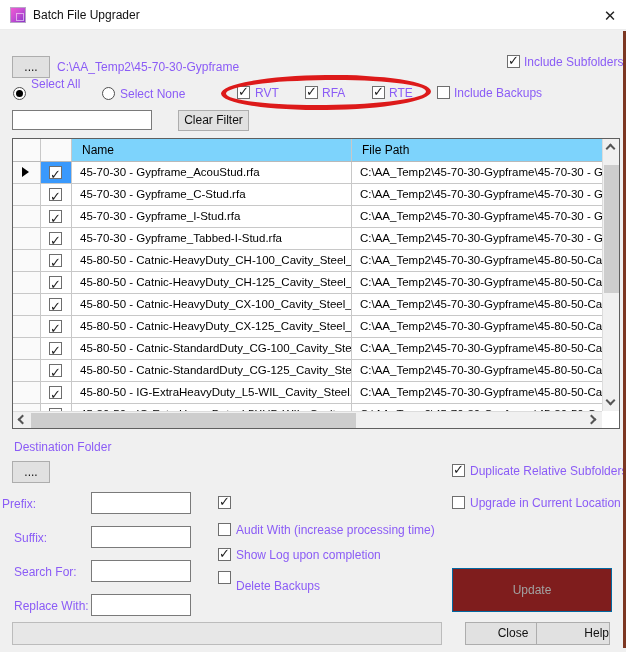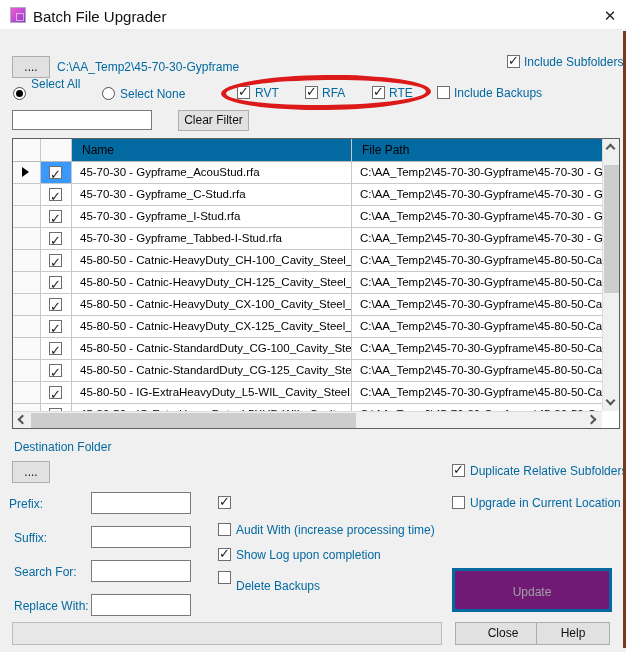--- a/index.html
+++ b/index.html
@@ -5,44 +5,44 @@
   * { margin:0; padding:0; box-sizing:border-box; }
   html,body { width:626px; height:652px; }
   body { font-family:"Liberation Sans","DejaVu Sans",sans-serif; font-size:12px; color:#000; background:#f0f0f0; }
   #app { position:relative; width:626px; height:652px; background:#f0f0f0; overflow:hidden; }
 
   
   .titlebar { position:absolute; left:0; top:0; width:626px; height:30px; background:#ffffff; border-bottom:1px solid #ececec; }
   .app-icon { position:absolute; left:10px; top:7px; width:16px; height:16px;
     background:linear-gradient(135deg,#f05ad2 0%,#c94fd4 45%,#8a34c8 100%); border:1px solid #b8a6c6; }
   .app-icon::after{ content:""; position:absolute; right:1px; bottom:1px; width:6px; height:6px; border:1px solid rgba(255,255,255,.55); }
-  .title-text { position:absolute; left:33px; top:8px; font-size:15px; color:#111; }
+  .title-text { position:absolute; left:33px; top:8px; font-size:12px; color:#111; }
   .close-x { position:absolute; left:598px; top:5px; width:24px; height:22px; text-align:center; font-size:15px; color:#222; line-height:22px; cursor:default; }
 
   
   .btn { position:absolute; background:#e1e1e1; border:1px solid #adadad; font-size:12px; text-align:center; color:#111; }
-  .btn-disabled { background:#701a75; border:3px solid #0369a1; color:#a2a2a2; }
+  .btn-disabled { background:#7f1d1d; border:1px solid #0369a1; color:#a2a2a2; }
   .input { position:absolute; background:#fff; border:1px solid #7a7a7a; font-size:12px; padding:0 3px; font-family:inherit; }
-  .label { position:absolute; white-space:nowrap; color:#0369a1; }
+  .label { position:absolute; white-space:nowrap; color:#8b5cf6; }
 
   .cb { position:absolute; width:13px; height:13px; background:#fff; border:1px solid #6e6e6e; }
   .cb.checked::after { content:"✓"; position:absolute; left:0px; top:-3px; font-size:13px; font-weight:bold; color:#1c1c1c; }
   .radio { position:absolute; width:13px; height:13px; background:#fff; border:1px solid #4f4f4f; border-radius:50%; }
   .radio.checked::after { content:""; position:absolute; left:2px; top:2px; width:7px; height:7px; border-radius:50%; background:#000; }
 
   
   .annotation-ellipse { position:absolute; left:221px; top:75px; width:210px; height:35px;
     border:5px solid #dd1a1a; border-radius:50%; transform:rotate(-0.6deg); pointer-events:none; }
 
   
   .edge-line { position:absolute; right:0px; top:31px; width:3px; height:617px; background:#7c3722; }
 
   
   .grid { position:absolute; left:12px; top:138px; width:608px; height:291px; background:#fff; border:1px solid #5f5f5f; }
-  .grid-header { position:absolute; left:0; top:0; width:589px; height:23px; background:#0369a1; border-bottom:1px solid #b9b9b9; display:flex; }
+  .grid-header { position:absolute; left:0; top:0; width:589px; height:23px; background:#7dd3fc; border-bottom:1px solid #b9b9b9; display:flex; }
   .gh-cell { border-right:1px solid #c8c8c8; height:100%; line-height:22px; font-size:12px; }
   .gh-rowhdr { width:28px; background:#fafafa; }
   .gh-cb { width:31px; background:#fafafa; }
   .gh-name { width:280px; padding-left:10px; }
   .gh-path { width:250px; padding-left:10px; border-right:none; }
 
   .grid-body { position:absolute; left:0; top:23px; width:589px; height:249px; overflow:hidden; }
   .grow { display:flex; height:22px; }
   .gc { border-right:1px solid #c8c8c8; border-bottom:1px solid #c8c8c8; height:22px; line-height:21px; font-size:11.5px; white-space:nowrap; overflow:hidden; }
   .gc-rowhdr { width:28px; background:#fafafa; position:relative; }
@@ -256,37 +256,37 @@
   </div>
 
   <div class="label" style="left:14px; top:440px;">Destination Folder</div>
   <div class="btn" style="left:12px; top:461px; width:38px; height:22px; line-height:20px;">....</div>
 
   <span class="cb checked" style="left:452px; top:464px;"></span>
   <div class="label" style="left:470px; top:464px;">Duplicate Relative Subfolders</div>
   <span class="cb" style="left:452px; top:496px;"></span>
   <div class="label" style="left:470px; top:496px;">Upgrade in Current Location</div>
 
-  <div class="label" style="left:9px; top:497px;">Prefix:</div>
+  <div class="label" style="left:2px; top:497px;">Prefix:</div>
   <input class="input" style="left: 91px; top: 492px; width: 100px; height: 22px;" value="">
   <div class="label" style="left:14px; top:531px;">Suffix:</div>
   <input class="input" style="left: 91px; top: 526px; width: 100px; height: 22px;" value="">
   <div class="label" style="left:14px; top:565px;">Search For:</div>
   <input class="input" style="left: 91px; top: 560px; width: 100px; height: 22px;" value="">
   <div class="label" style="left:14px; top:599px;">Replace With:</div>
   <input class="input" style="left: 91px; top: 594px; width: 100px; height: 22px;" value="">
 
   <span class="cb checked" style="left:218px; top:496px;"></span>
   <span class="cb" style="left:218px; top:523px;"></span>
   <div class="label" style="left:236px; top:523px;">Audit With (increase processing time)</div>
   <span class="cb checked" style="left:218px; top:548px;"></span>
   <div class="label" style="left:236px; top:548px;">Show Log upon completion</div>
   <span class="cb" style="left:218px; top:571px;"></span>
   <div class="label" style="left:236px; top:571px;margin-top:8px;">Delete Backups</div>
 
   <div class="btn btn-disabled" style="left:452px; top:568px; width:160px; height:44px; line-height:42px;">Update</div>
 
   <div class="status-strip"></div>
-  <div class="btn" style="left:455px; top:622px; width:96px; height:23px; line-height:21px;">Close</div>
-  <div class="btn" style="left:536px; top:622px; width:74px; height:23px; line-height:21px;">Help</div>
+  <div class="btn" style="left:465px; top:622px; width:96px; height:23px; line-height:21px;">Close</div>
+  <div class="btn" style="left:536px; top:622px; width:74px; height:23px; line-height:21px;text-align:right;">Help</div>
 
   <div class="edge-line"></div>
 </div>
 
 </body></html>

